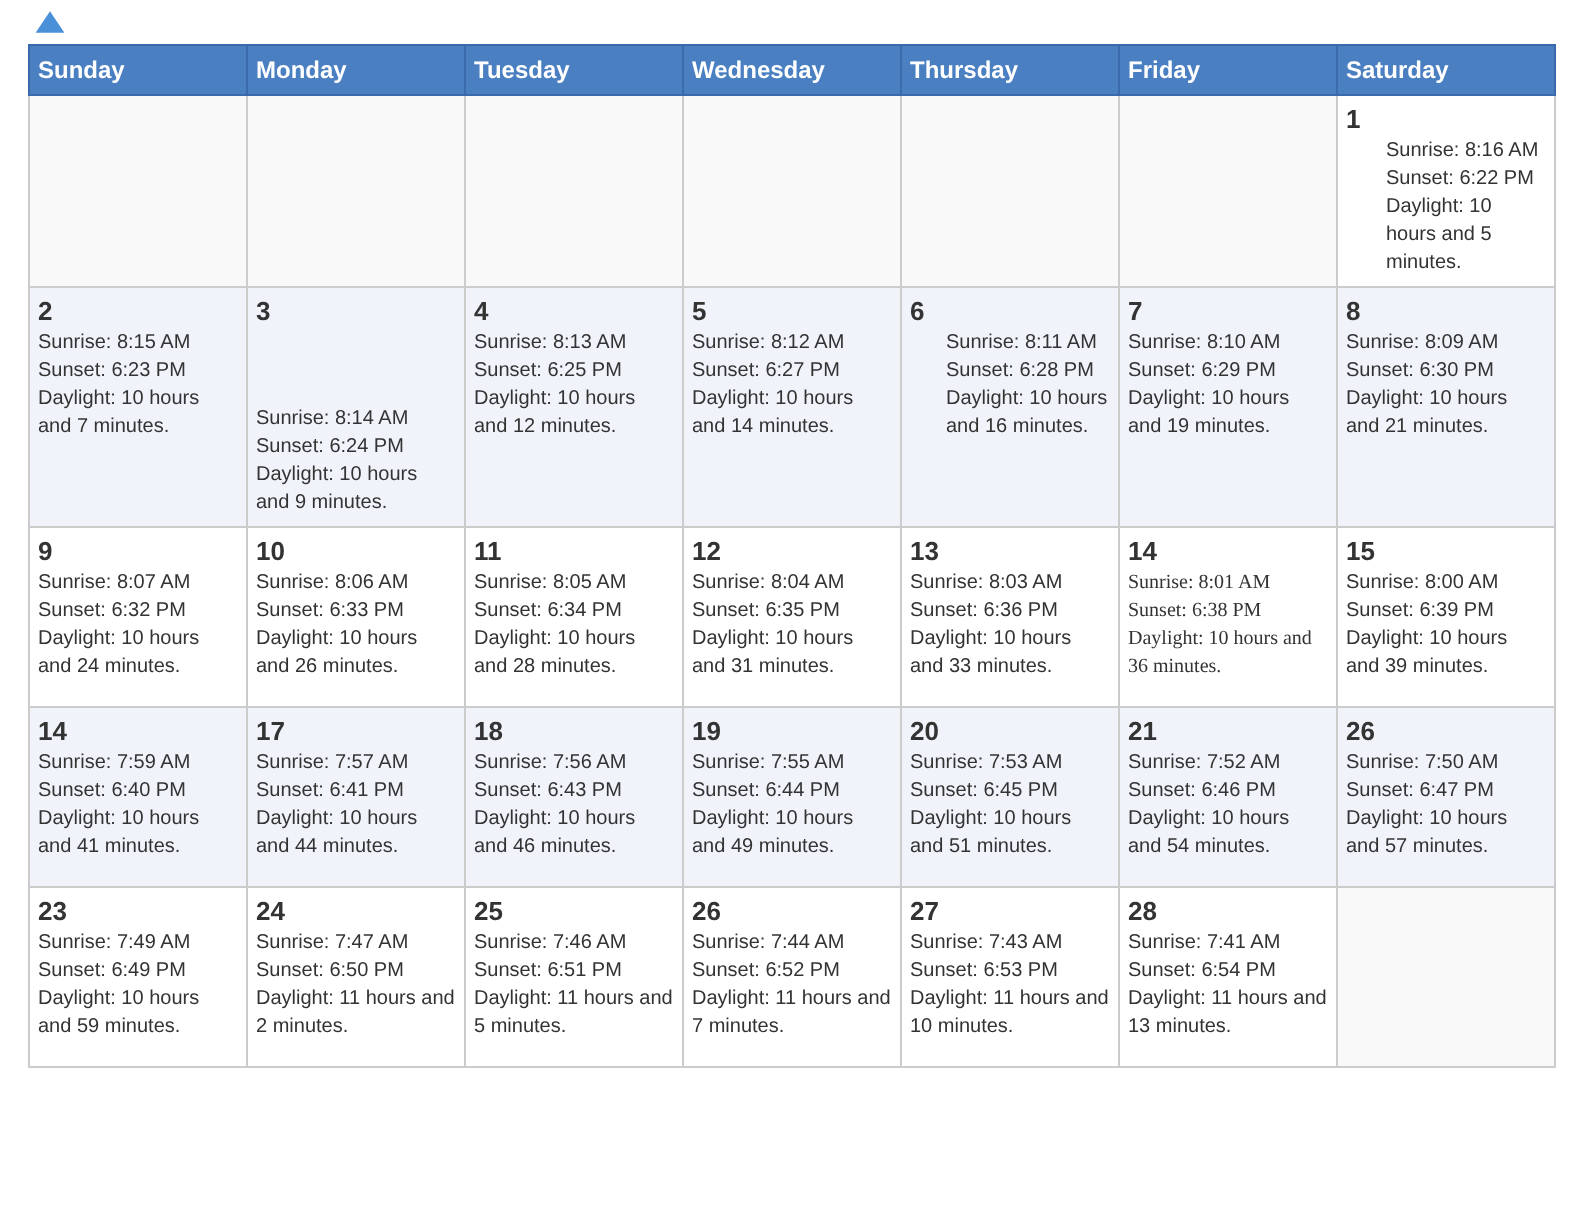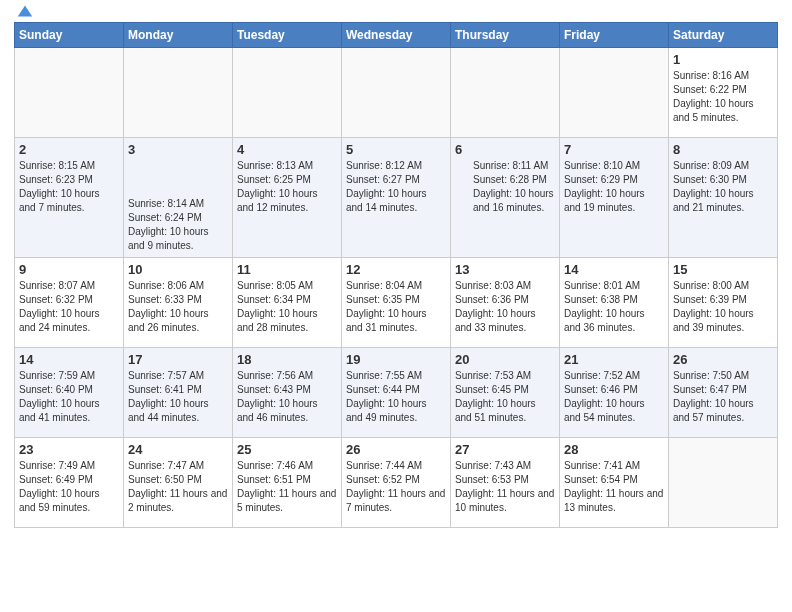--- a/index.html
+++ b/index.html
@@ -129,21 +129,21 @@
     <tbody id="calendar-body">
     <tr>
           <td class="empty-cell"></td>
           <td class="empty-cell"></td>
           <td class="empty-cell"></td>
           <td class="empty-cell"></td>
           <td class="empty-cell"></td>
           <td class="empty-cell"></td>
           <td>
             <span class="day-num">1</span>
-            <div class="day-info" style="white-space: pre-wrap;">Sunrise: 8:16 AM
+            <div class="day-info" style="white-space: pre-wrap; margin-left: 20px;">Sunrise: 8:16 AM
 Sunset: 6:22 PM
 Daylight: 10 hours and 5 minutes.</div>
           </td>
         </tr>
         <tr class="row-alt">
           <td>
             <span class="day-num">2</span>
             <div class="day-info" style="white-space: pre-wrap;">Sunrise: 8:15 AM
 Sunset: 6:23 PM
 Daylight: 10 hours and 7 minutes.</div>
@@ -211,21 +211,21 @@
 Daylight: 10 hours and 31 minutes.</div>
           </td>
           <td>
             <span class="day-num">13</span>
             <div class="day-info" style="white-space: pre-wrap;">Sunrise: 8:03 AM
 Sunset: 6:36 PM
 Daylight: 10 hours and 33 minutes.</div>
           </td>
           <td>
             <span class="day-num">14</span>
-            <div class="day-info" style="white-space: pre-wrap;">Sunrise: 8:01 AM
+            <div class="day-info" style="white-space: pre-wrap; font-family: Liberation Serif, serif;">Sunrise: 8:01 AM
 Sunset: 6:38 PM
 Daylight: 10 hours and 36 minutes.</div>
           </td>
           <td>
             <span class="day-num">15</span>
             <div class="day-info" style="white-space: pre-wrap;">Sunrise: 8:00 AM
 Sunset: 6:39 PM
 Daylight: 10 hours and 39 minutes.</div>
           </td>
         </tr>

